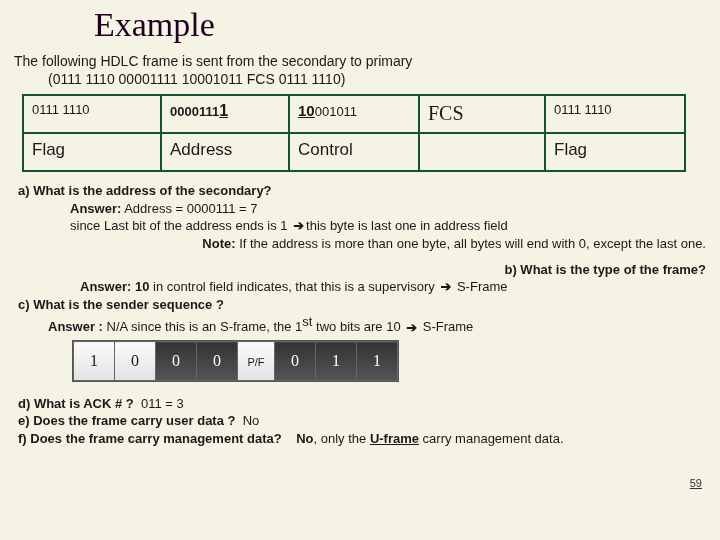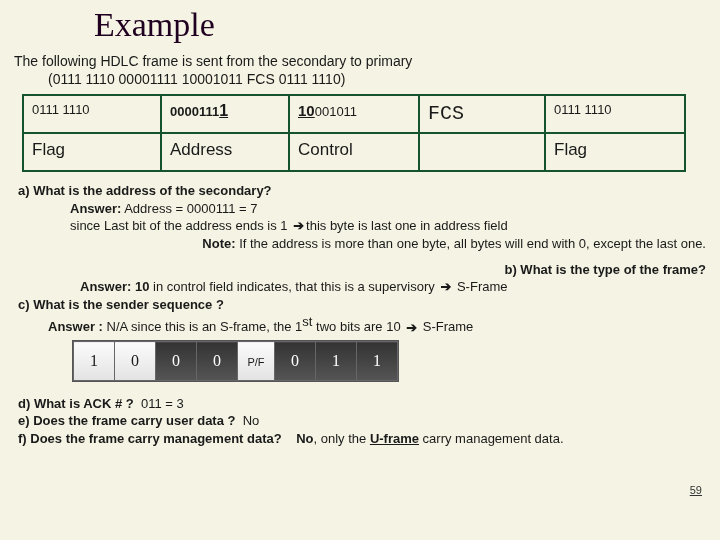--- a/index.html
+++ b/index.html
@@ -47,21 +47,21 @@
   table.frame tr:first-child td {
     font-size: 13px;
     height: 24px;
   }
   table.frame tr:last-child td {
     font-size: 17px;
     height: 24px;
   }
   .u { text-decoration: underline; }
   .b { font-weight: bold; }
-  .fcs { font-size: 20px; font-weight: normal; font-family: Liberation Mono, monospace; }
+  .fcs { font-size: 20px; font-weight: normal; font-family: Liberation Serif, serif; }
   .body {
     font-size: 13px;
     line-height: 1.35;
     margin-left: 4px;
   }
   .q { font-weight: bold; }
   .ans-ind1 { margin-left: 52px; }
   .ans-ind2 { margin-left: 52px; }
   .note { margin-left: 64px; text-align: right; }
   .arrow { font-weight: bold; padding: 0 2px; }
@@ -97,21 +97,21 @@
     width: 34px;
   }
   table.ctrl td.inv {
     background: linear-gradient(#333, #555);
     color: #fff;
   }
   .u-frame { text-decoration: underline; font-weight: bold; }
   .pagenum {
     position: absolute;
     right: 18px;
-    bottom: 0;
+    bottom: 7px;
     font-size: 11px;
     color: #333;
     text-decoration: underline;
   }
 </style>
 </head>
 <body>
 
 <div class="slide">
 

